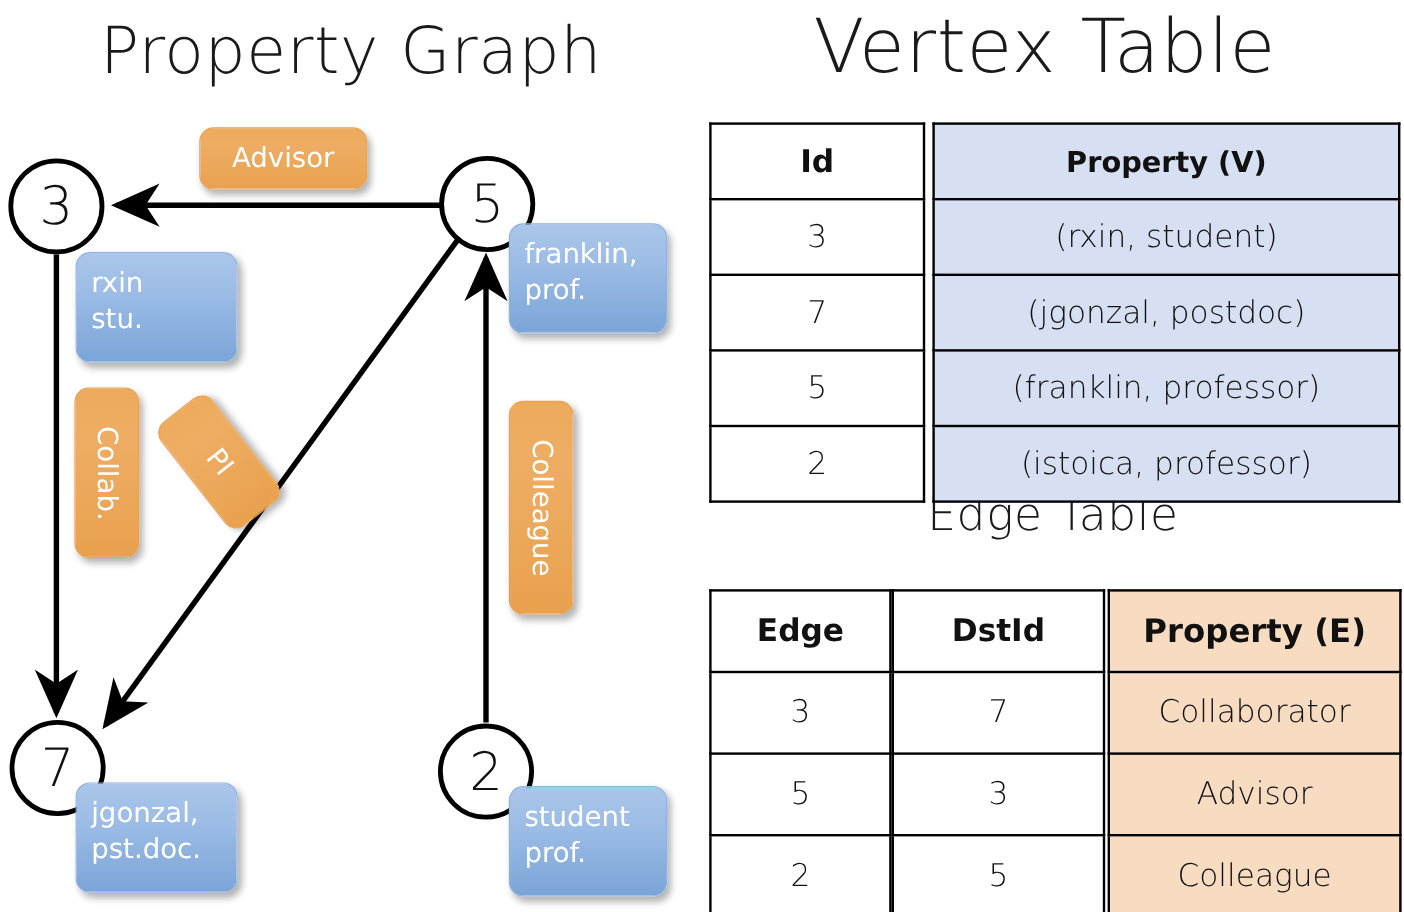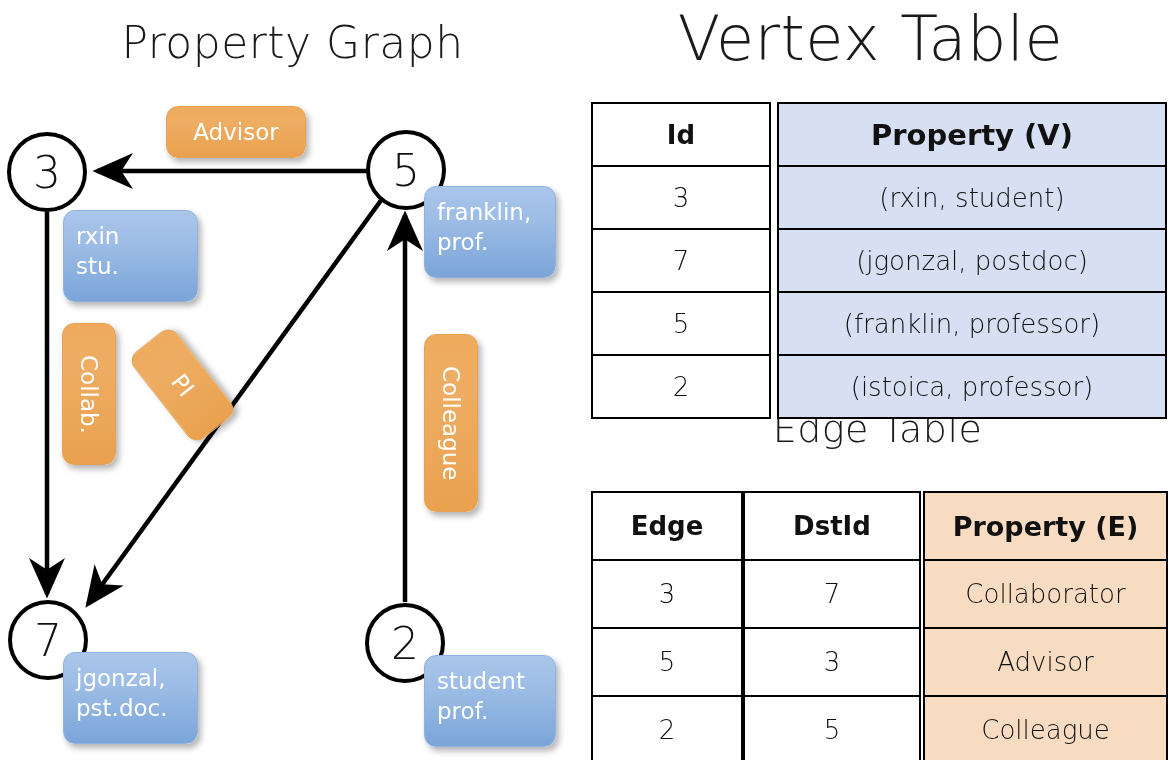--- a/index.html
+++ b/index.html
@@ -13,21 +13,21 @@
   
   .title{
     position:absolute;
     font-family:"DejaVu Sans", sans-serif;
     font-weight:300;
     color:#1a1a1a;
     letter-spacing:0.5px;
     white-space:nowrap;
     text-align:center;
   }
-  #title-property-graph{left:0;top:12px;width:585px;font-size:44px;line-height:62px;}
+  #title-property-graph{left:0;top:12px;width:585px;font-size:54px;line-height:62px;}
   #title-vertex-table{left:578px;top:8px;width:585px;font-size:62px;line-height:62px;}
   #title-edge-table{left:585px;top:398px;width:585px;font-size:38px;line-height:62px;}
 
   
   #graph{position:absolute;left:0;top:0;width:585px;height:760px;}
   #graph-svg{position:absolute;left:0;top:0;}
 
   .node-circle{
     position:absolute;
     border:4px solid #000;
@@ -89,21 +89,21 @@
     color:#111;
     padding:7px;
   }
   .tbl th{font-weight:bold;}
 
   
   #vertex-id-tbl{left:591px;top:102px;width:180px;}
   #vertex-prop-tbl{left:777px;top:102px;width:390px;}
   #vertex-id-tbl td,#vertex-id-tbl th{height:47px;font-size:26px;background:#fff;}
   #vertex-prop-tbl td,#vertex-prop-tbl th{height:47px;font-size:26px;background:#d6e0f2;}
-  #vertex-prop-tbl th{font-size:29px;}
+  #vertex-prop-tbl th{font-size:24px;}
 
   
   #edge-src-tbl{left:591px;top:491px;width:152px;}
   #edge-dst-tbl{left:743px;top:491px;width:178px;}
   #edge-prop-tbl{left:923px;top:491px;width:245px;}
   #edge-src-tbl td,#edge-src-tbl th,
   #edge-dst-tbl td,#edge-dst-tbl th{height:52px;font-size:26px;background:#fff;}
   #edge-prop-tbl td,#edge-prop-tbl th{height:52px;font-size:26px;background:#f8dcc2;}
   #edge-prop-tbl th{font-size:27px;margin-left:31px;}
   #edge-src-tbl th,#edge-dst-tbl th{font-size:26px;}

